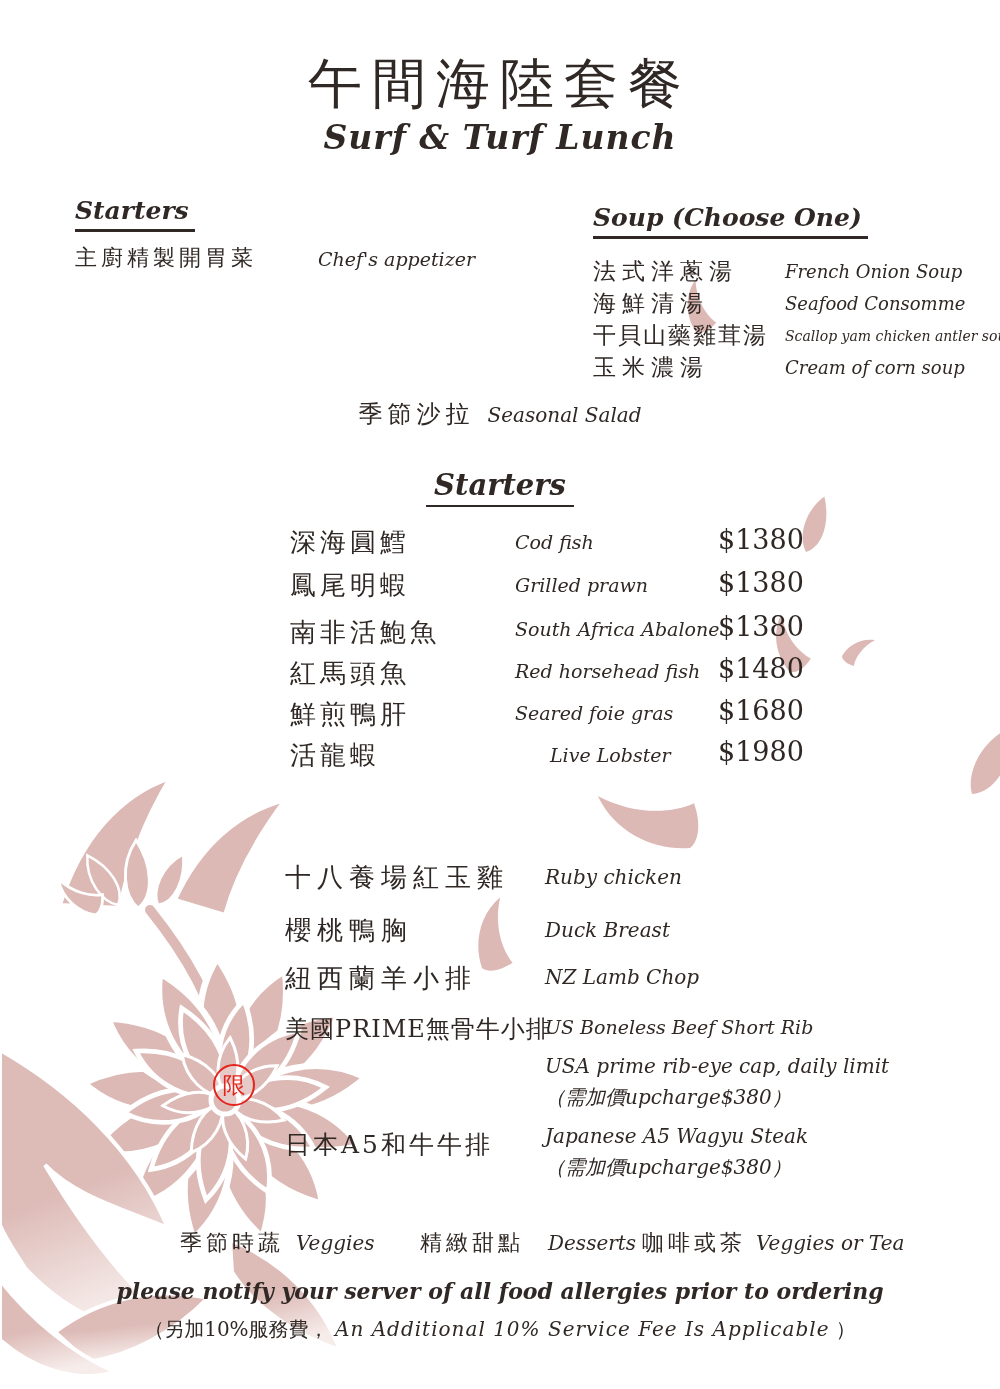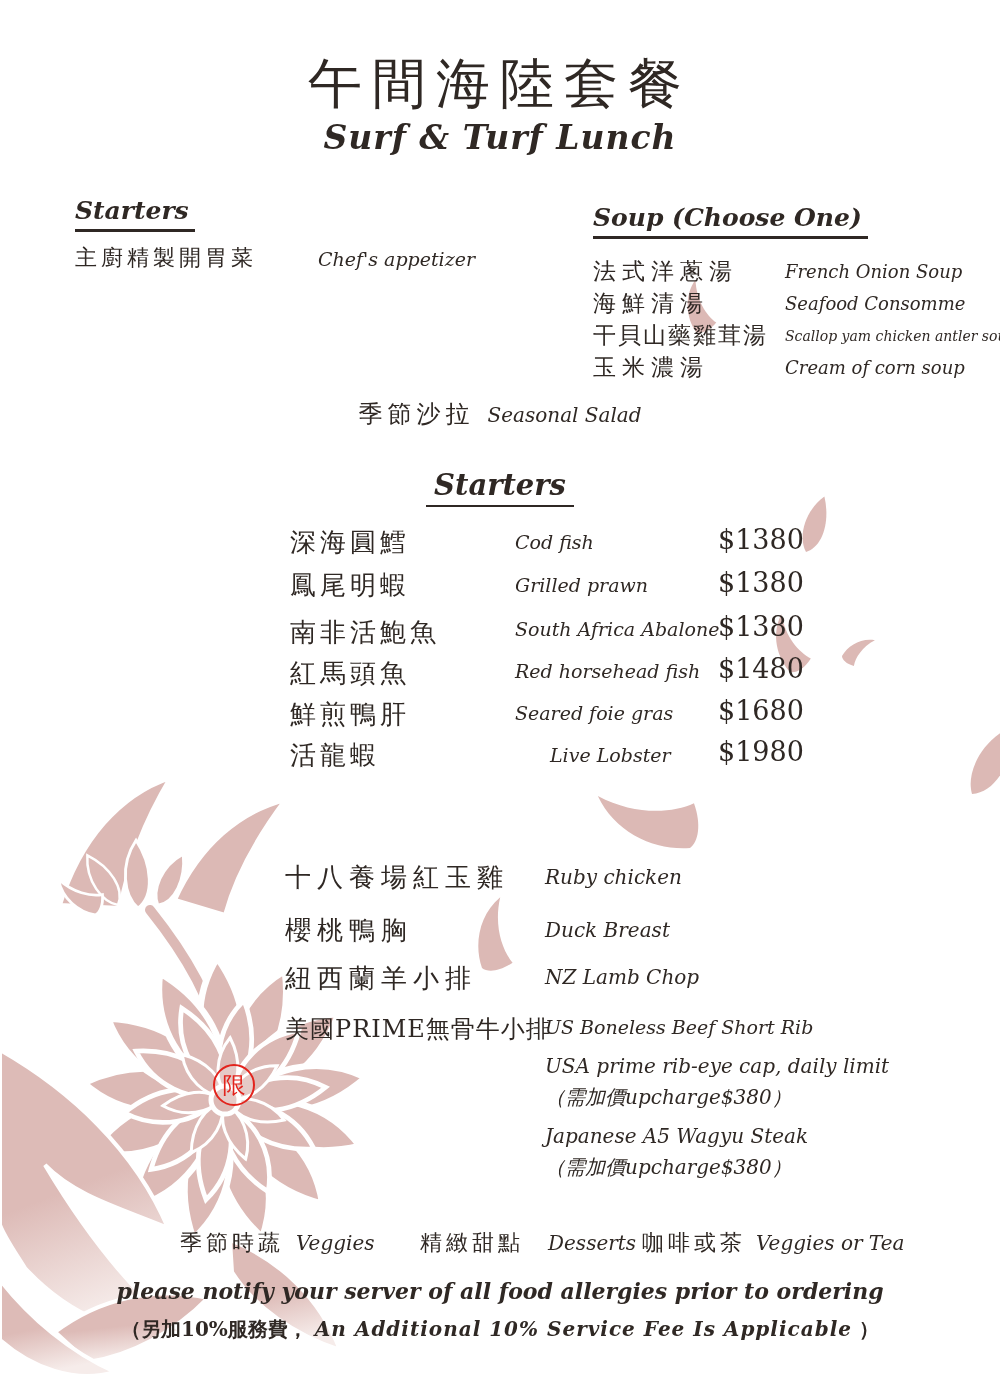--- a/index.html
+++ b/index.html
@@ -37,21 +37,21 @@
   .side-zh { font-size:22px; letter-spacing:4px; }
   .side-en { font-size:20px; font-style:italic; }
 
   .badge {
     position:absolute; left:213px; top:1064px; width:38px; height:38px;
     border:2.5px solid #e3231c; border-radius:50%; color:#e3231c;
     font-size:23px; line-height:38px; text-align:center; letter-spacing:0;
     background:rgba(255,255,255,0.25);
   }
   .footer-allergy { left:0; right:0; top:1278px; text-align:center; font-size:22px; font-style:italic; font-weight:600; }
-  .footer-fee { left:0; right:0; top:1316px; text-align:center; font-size:20px;font-weight:bold; }
+  .footer-fee { left:0; right:0; top:1316px; text-align:center; font-size:20px; }
   .footer-fee .en { letter-spacing:1px; }
 </style>
 </head>
 <body>
 
 <div class="page">
 
   <svg class="deco" width="1000" height="1389" viewBox="0 0 1000 1389" aria-hidden="true">
     <defs>
       <path id="pt" d="M0,0 C-20,-16 -28,-58 -6,-94 C18,-60 22,-18 0,0 Z"></path>
@@ -190,20 +190,21 @@
     <div class="abs mn-zh" style="left:285px; top:961px;">紐西蘭羊小排</div>
     <div class="abs mn-en" style="left:545px; top:965px;">NZ Lamb Chop</div>
 
     <div class="abs mn-zh" style="left:285px; top:1013px; font-size:24px; letter-spacing:1px;">美國PRIME無骨牛小排</div>
     <div class="abs mn-en" style="left:545px; top:1016px; font-size:19px;">US Boneless Beef Short Rib</div>
 
     <div class="badge">限</div>
     <div class="abs mn-en" style="left:545px; top:1054px;">USA prime rib-eye cap, daily limit</div>
     <div class="abs mn-note" style="left:545px; top:1084px;">（需加價upcharge$380）</div>
 
+    <div class="abs mn-zh" style="left:285px; top:1128px; font-size:25px; letter-spacing:3px;">日本A5和牛牛排</div>
     <div class="abs mn-en" style="left:545px; top:1124px;">Japanese A5 Wagyu Steak</div>
     <div class="abs mn-note" style="left:545px; top:1154px;">（需加價upcharge$380）</div>
 
     <div class="abs side-zh" style="left:180px; top:1228px;">季節時蔬</div>
     <div class="abs side-en" style="left:296px; top:1231px;">Veggies</div>
     <div class="abs side-zh" style="left:420px; top:1228px;">精緻甜點</div>
     <div class="abs side-en" style="left:548px; top:1231px;">Desserts</div>
     <div class="abs side-zh" style="left:642px; top:1228px;">咖啡或茶</div>
     <div class="abs side-en" style="left:756px; top:1231px;">Veggies or Tea</div>
 

